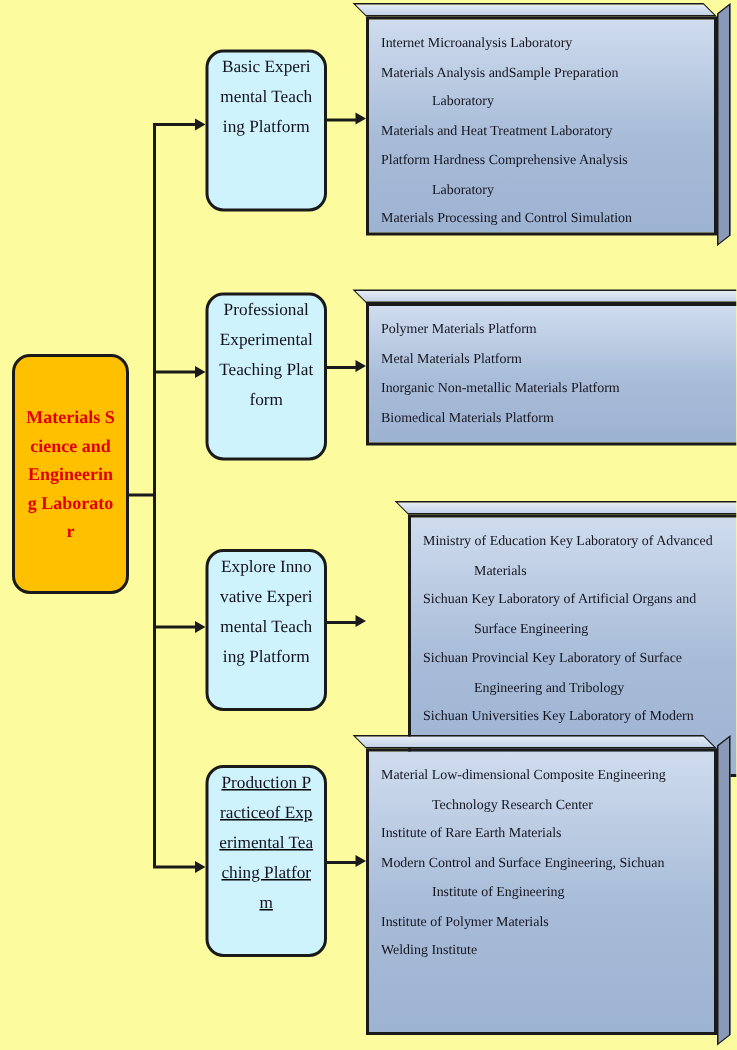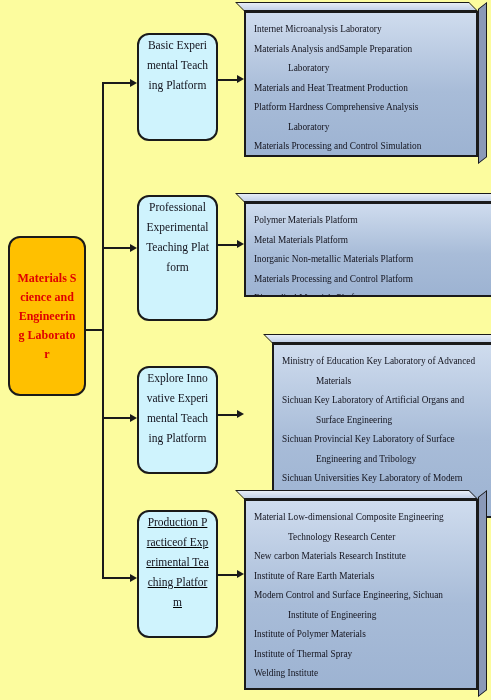--- a/index.html
+++ b/index.html
@@ -170,21 +170,21 @@
   <div class="branch-line" style="top:417px; width:28px;"></div>
   <div class="arrow-head" style="left:130px; top:413.5px;"></div>
 
   <div class="branch-line" style="top:577px; width:28px;"></div>
   <div class="arrow-head" style="left:130px; top:573.5px;"></div>
 
   <div class="stage-box" style="top:33px; height:108px;">
     <span class="stage-text">Basic Experimental Teaching Platform</span>
   </div>
 
-  <div class="stage-box" style="top:195px; height:126px;">
+  <div class="stage-box" style="top:195px; height:112px;">
     <span class="stage-text">Professional Experimental Teaching Platform</span>
   </div>
 
   <div class="stage-box" style="top:366px; height:108px;">
     <span class="stage-text">Explore Innovative Experimental Teaching Platform</span>
   </div>
 
   <div class="stage-box" style="top:510px; height:128px;text-decoration:underline;">
     <span class="stage-text">Production Practiceof Experimental Teaching Platform</span>
   </div>
@@ -202,37 +202,36 @@
   <div class="arrow-head" style="left:237px; top:570px;"></div>
 
   <div class="panel" style="top:2px; width:243px; height:155px;">
     <div class="panel-shadow-right"></div>
     <div class="panel-bevel"></div>
     <div class="panel-face">
       <ul class="panel-list">
         <li>Internet Microanalysis Laboratory</li>
         <li>Materials Analysis andSample Preparation</li>
         <li class="indent">Laboratory</li>
-        <li>Materials and Heat Treatment Production</li>
+        <li>Materials and Heat Treatment Laboratory</li>
         <li>Platform Hardness Comprehensive Analysis</li>
         <li class="indent">Laboratory</li>
         <li>Materials Processing and Control Simulation</li>
       </ul>
     </div>
   </div>
 
   <div class="panel" style="top:193px; width:265px; height:104px;">
     <div class="panel-shadow-right"></div>
     <div class="panel-bevel"></div>
     <div class="panel-face">
       <ul class="panel-list">
         <li>Polymer Materials Platform</li>
         <li>Metal Materials Platform</li>
         <li>Inorganic Non-metallic Materials Platform</li>
-        <li>Materials Processing and Control Platform</li>
         <li>Biomedical Materials Platform</li>
       </ul>
     </div>
   </div>
 
   <div class="panel" style="top:334px; width:243px; height:184px;margin-left:28px;">
     <div class="panel-shadow-right"></div>
     <div class="panel-bevel"></div>
     <div class="panel-face">
       <ul class="panel-list">
@@ -247,24 +246,22 @@
     </div>
   </div>
 
   <div class="panel" style="top:490px; width:243px; height:200px;">
     <div class="panel-shadow-right"></div>
     <div class="panel-bevel"></div>
     <div class="panel-face">
       <ul class="panel-list">
         <li>Material Low-dimensional Composite Engineering</li>
         <li class="indent">Technology Research Center</li>
-        <li>New carbon Materials Research Institute</li>
         <li>Institute of Rare Earth Materials</li>
         <li>Modern Control and Surface Engineering, Sichuan</li>
         <li class="indent">Institute of Engineering</li>
         <li>Institute of Polymer Materials</li>
-        <li>Institute of Thermal Spray</li>
         <li>Welding Institute</li>
       </ul>
     </div>
   </div>
 
 </div>
 
 </body></html>

